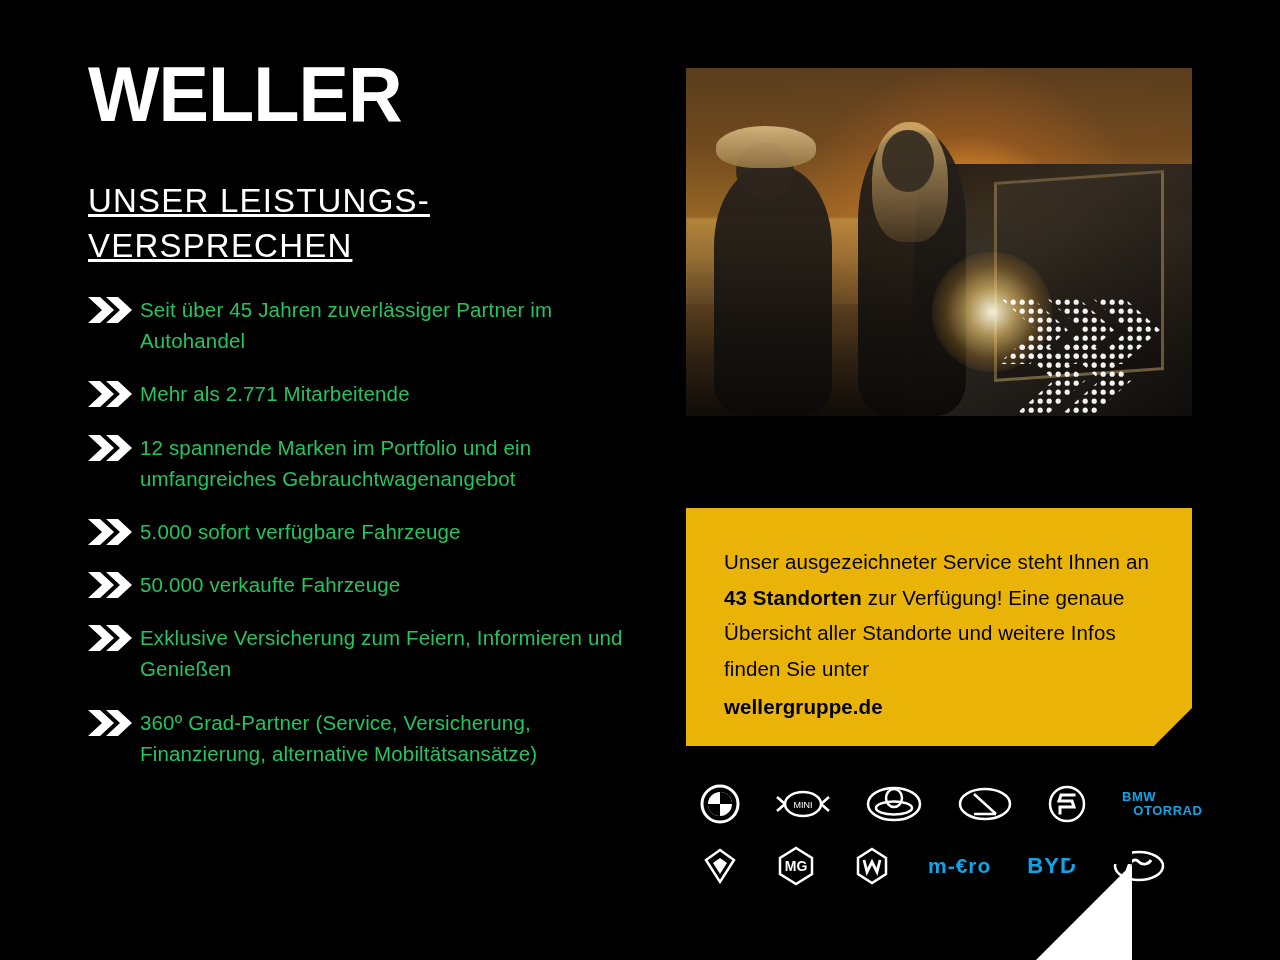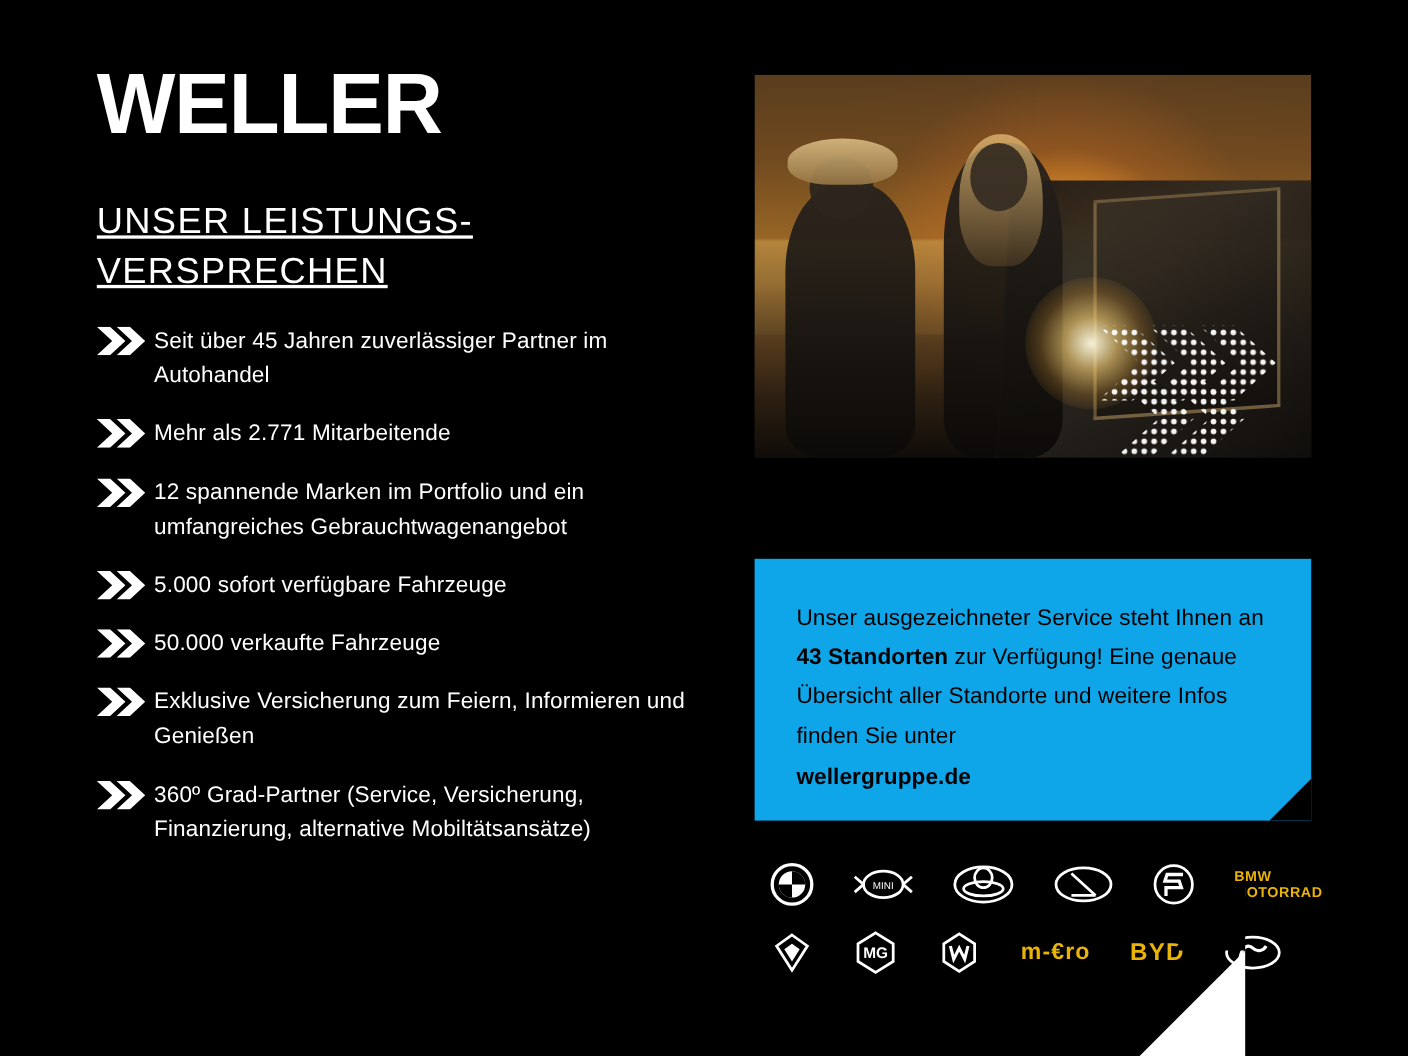--- a/index.html
+++ b/index.html
@@ -53,21 +53,21 @@
     margin-bottom: 22px;
   }
   .chev {
     flex: 0 0 auto;
     width: 46px;
     height: 26px;
     margin-top: 3px;
     margin-right: 6px;
   }
   .bullet-text {
-    color: #ffffff;
+    color: #22c55e;
     font-size: 20.5px;
     line-height: 1.52;
     letter-spacing: 0.15px;
     max-width: 520px;
   }
 
   
   .photo {
     position: absolute;
     left: 686px; top: 68px;
@@ -136,21 +136,21 @@
     right: 2px; bottom: 0px;
     width: 198px; height: 126px;
     opacity: 0.95;
   }
 
   
   .card {
     position: absolute;
     left: 686px; top: 508px;
     width: 506px; height: 238px;
-    background: #0ea5e9;
+    background: #eab308;
     color: #000;
   }
   .card-notch {
     position: absolute;
     right: 0; bottom: 0;
     width: 0; height: 0;
     border-bottom: 38px solid #000;
     border-left: 38px solid transparent;
   }
   .card-inner {
@@ -175,21 +175,21 @@
     justify-content: flex-start;
     gap: 36px;
     margin-bottom: 18px;
     height: 44px;
   }
   .brand-item { display: flex; align-items: center; height: 44px; }
   .brand-word {
     font-weight: bold;
     font-size: 22px;
     letter-spacing: 1px;
-    color: #eab308;
+    color: #0ea5e9;
     white-space: nowrap;
   }
   .brand-word.small { font-size: 13px; line-height: 1.1; letter-spacing: 0.5px; }
   .brand-word.thin { font-weight: bold; font-size: 21px; }
 
   
   .corner-wedge {
     position: absolute;
     right: 0; bottom: 0;
     width: 0; height: 0;

